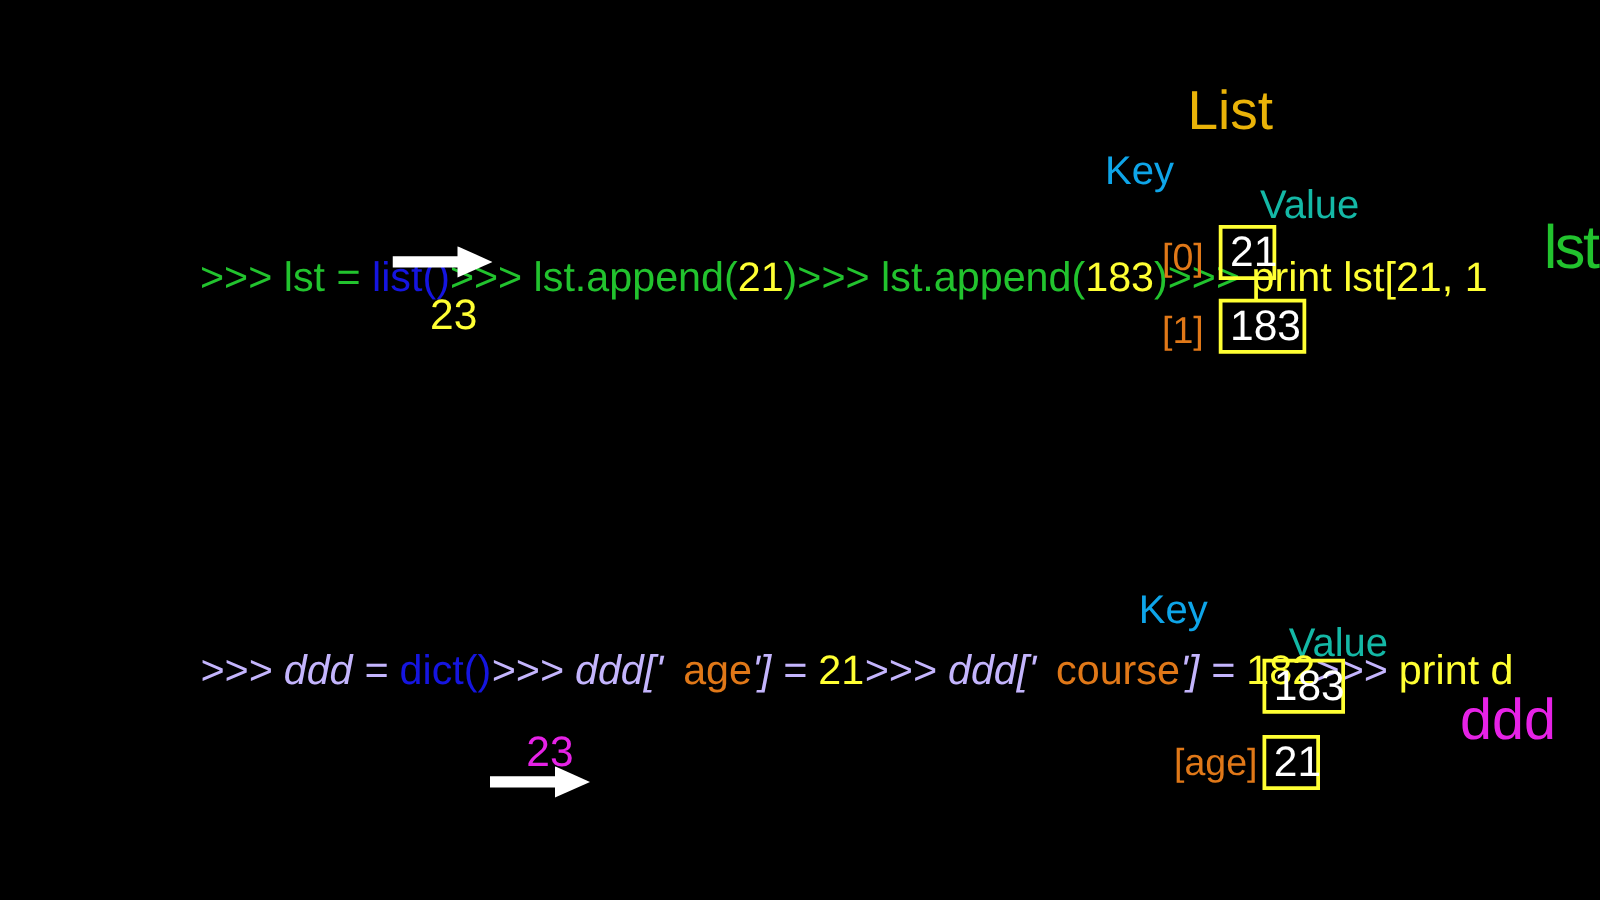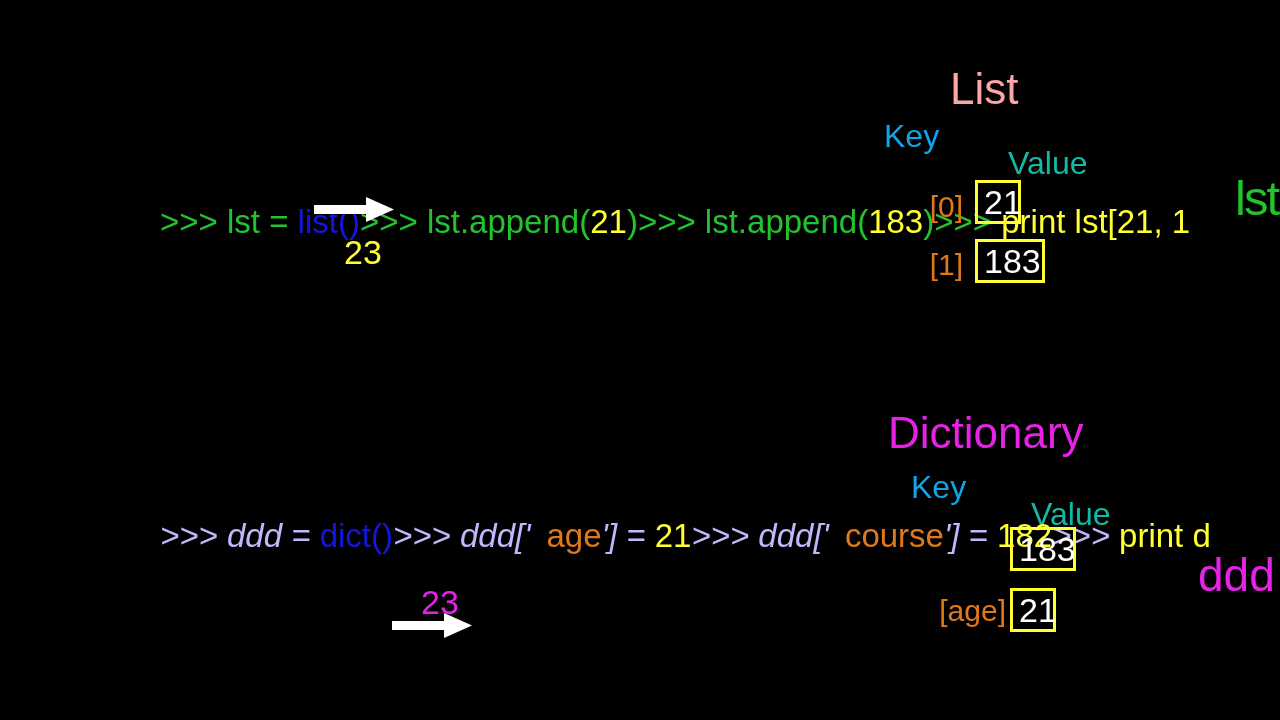--- a/index.html
+++ b/index.html
@@ -21,21 +21,21 @@
     width: 1280px;
     height: 720px;
     overflow: hidden;
   }
   .abs { position: absolute; white-space: nowrap; }
 
   
   .title-list {
     left: 950px; top: 64px;
     font-size: 44px;
-    color: #fca5a5;
+    color: #eab308;
     letter-spacing: 0px;
   }
   .title-dict {
     left: 888px; top: 408px;
     font-size: 44px;
     color: #e622e6;
   }
 
   
   .hdr-key   { font-size: 32px; color: #0ea5e9; }
@@ -64,21 +64,20 @@
   .overlay-lst {
     left: 1235px; top: 170px;
     font-size: 49px;
     color: #22c32e;
     letter-spacing: -2px;
   }
   .overlay-ddd {
     left: 1168px; top: 548px;
     font-size: 46px;
     color: #e622e6;
-    margin-left: 30px;
   }
 
   
   .num-23-list {
     left: 344px; top: 233px;
     font-size: 34px;
     color: #ffff33;
   }
   .num-23-dict {
     left: 421px; top: 583px;
@@ -142,21 +141,20 @@
     </svg>
   </div>
   <div class="abs num-23-list">23</div>
 
   <div class="abs kv-key list-k0">[0]</div>
   <div class="abs kv-box list-v0">21</div>
 
   <div class="abs kv-key list-k1">[1]</div>
   <div class="abs kv-box list-v1">183</div>
 
-  <div class="abs title-dict">Dictionary</div>
 
   <div class="abs hdr-key dict-hdr-key">Key</div>
   <div class="abs hdr-value dict-hdr-value">Value</div>
 
   <div class="abs code-line line-dict">
     <span class="c-magenta">&gt;&gt;&gt; ddd = </span><span class="c-blue">dict()</span><span class="c-magenta">&gt;&gt;&gt; ddd['</span><span class="c-orange">age</span><span class="c-magenta">'] = </span><span class="c-yellow">21</span><span class="c-magenta">&gt;&gt;&gt; ddd['</span><span class="c-orange">course</span><span class="c-magenta">'] = </span><span class="c-yellow">182</span><span class="c-magenta">&gt;&gt;&gt; </span><span class="c-yellow">print d</span>
   </div>
 
   <div class="abs overlay-ddd">ddd</div>
 

